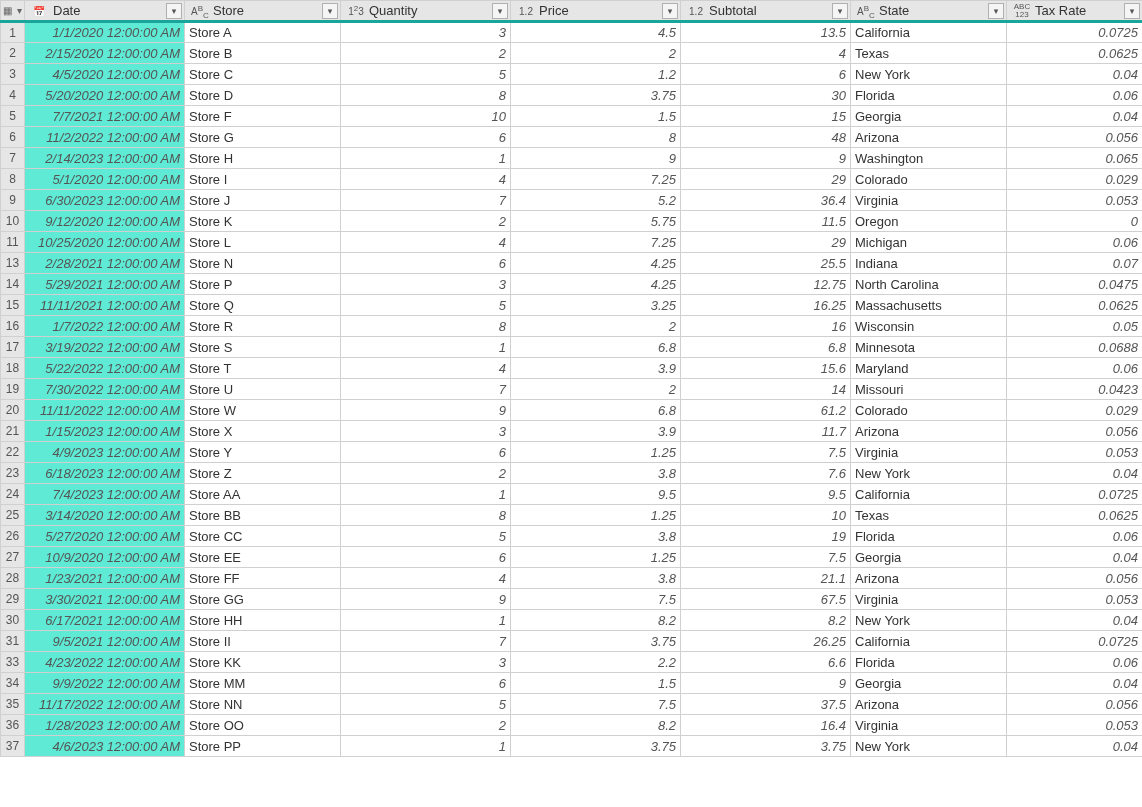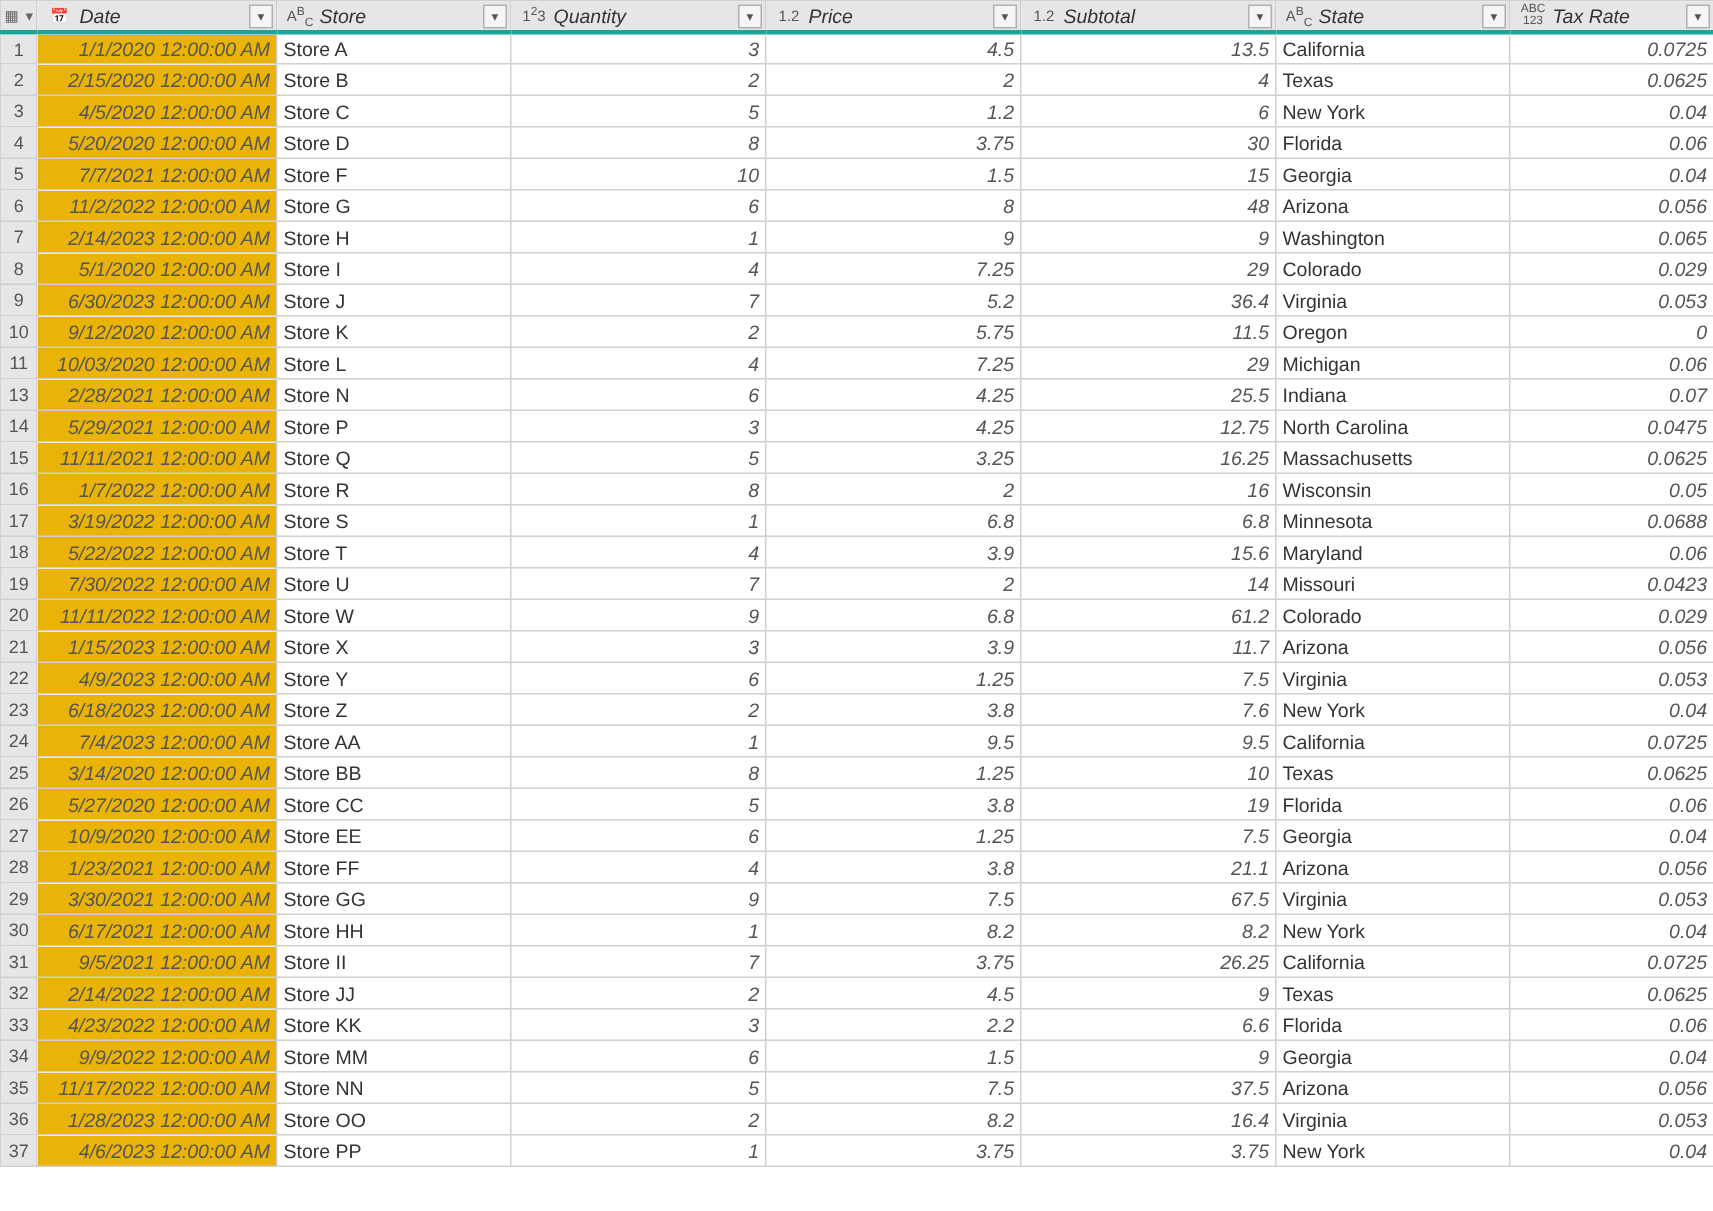--- a/index.html
+++ b/index.html
@@ -48,35 +48,35 @@
   .type-icon {
     display:inline-block;
     width:22px;
     text-align:center;
     font-size:10px;
     color:#555;
     vertical-align:middle;
     margin-right:2px;
   }
   .type-icon sup, .type-icon sub { font-size:8px; line-height:0;}
-  .hdr-label { vertical-align:middle;font-style:italic; }
+  .hdr-label { vertical-align:middle; }
   .filter-btn {
     position:absolute;
     right:2px; top:2px;
     width:16px; height:16px;
     border:1px solid #b0b0b0;
     background:#f5f5f5;
     font-size:9px;
     line-height:14px;
     text-align:center;
     color:#555;
     cursor:pointer;
   }
   .filter-btn::after{ content:"▾"; }
-  td.idx { background:#eab308; font-style:italic; text-align:right; color:#555;}
+  td.idx { background:#5eead4; font-style:italic; text-align:right; color:#555;}
   td.txt { text-align:left; }
   td.num { text-align:right; font-style:italic; color:#555;}
   .corner-icons { font-size:10px; color:#666; padding:0 2px; display:flex; justify-content:space-between;}
 </style>
 </head>
 <body>
 
 <table class="grid">
   <colgroup id="colgroup">
       <col style="width: 24px;">
@@ -201,21 +201,21 @@
         <td class="idx">9/12/2020 12:00:00 AM</td>
         <td class="txt">Store K</td>
         <td class="num">2</td>
         <td class="num">5.75</td>
         <td class="num">11.5</td>
         <td class="txt">Oregon</td>
         <td class="num">0</td>
       </tr>
       <tr>
         <th class="rownum">11</th>
-        <td class="idx">10/03/2020 12:00:00 AM</td>
+        <td class="idx">10/25/2020 12:00:00 AM</td>
         <td class="txt">Store L</td>
         <td class="num">4</td>
         <td class="num">7.25</td>
         <td class="num">29</td>
         <td class="txt">Michigan</td>
         <td class="num">0.06</td>
       </tr>
       <tr>
         <th class="rownum">13</th>
         <td class="idx">2/28/2021 12:00:00 AM</td>
@@ -400,30 +400,20 @@
         <th class="rownum">31</th>
         <td class="idx">9/5/2021 12:00:00 AM</td>
         <td class="txt">Store II</td>
         <td class="num">7</td>
         <td class="num">3.75</td>
         <td class="num">26.25</td>
         <td class="txt">California</td>
         <td class="num">0.0725</td>
       </tr>
       <tr>
-        <th class="rownum">32</th>
-        <td class="idx">2/14/2022 12:00:00 AM</td>
-        <td class="txt">Store JJ</td>
-        <td class="num">2</td>
-        <td class="num">4.5</td>
-        <td class="num">9</td>
-        <td class="txt">Texas</td>
-        <td class="num">0.0625</td>
-      </tr>
-      <tr>
         <th class="rownum">33</th>
         <td class="idx">4/23/2022 12:00:00 AM</td>
         <td class="txt">Store KK</td>
         <td class="num">3</td>
         <td class="num">2.2</td>
         <td class="num">6.6</td>
         <td class="txt">Florida</td>
         <td class="num">0.06</td>
       </tr>
       <tr>

